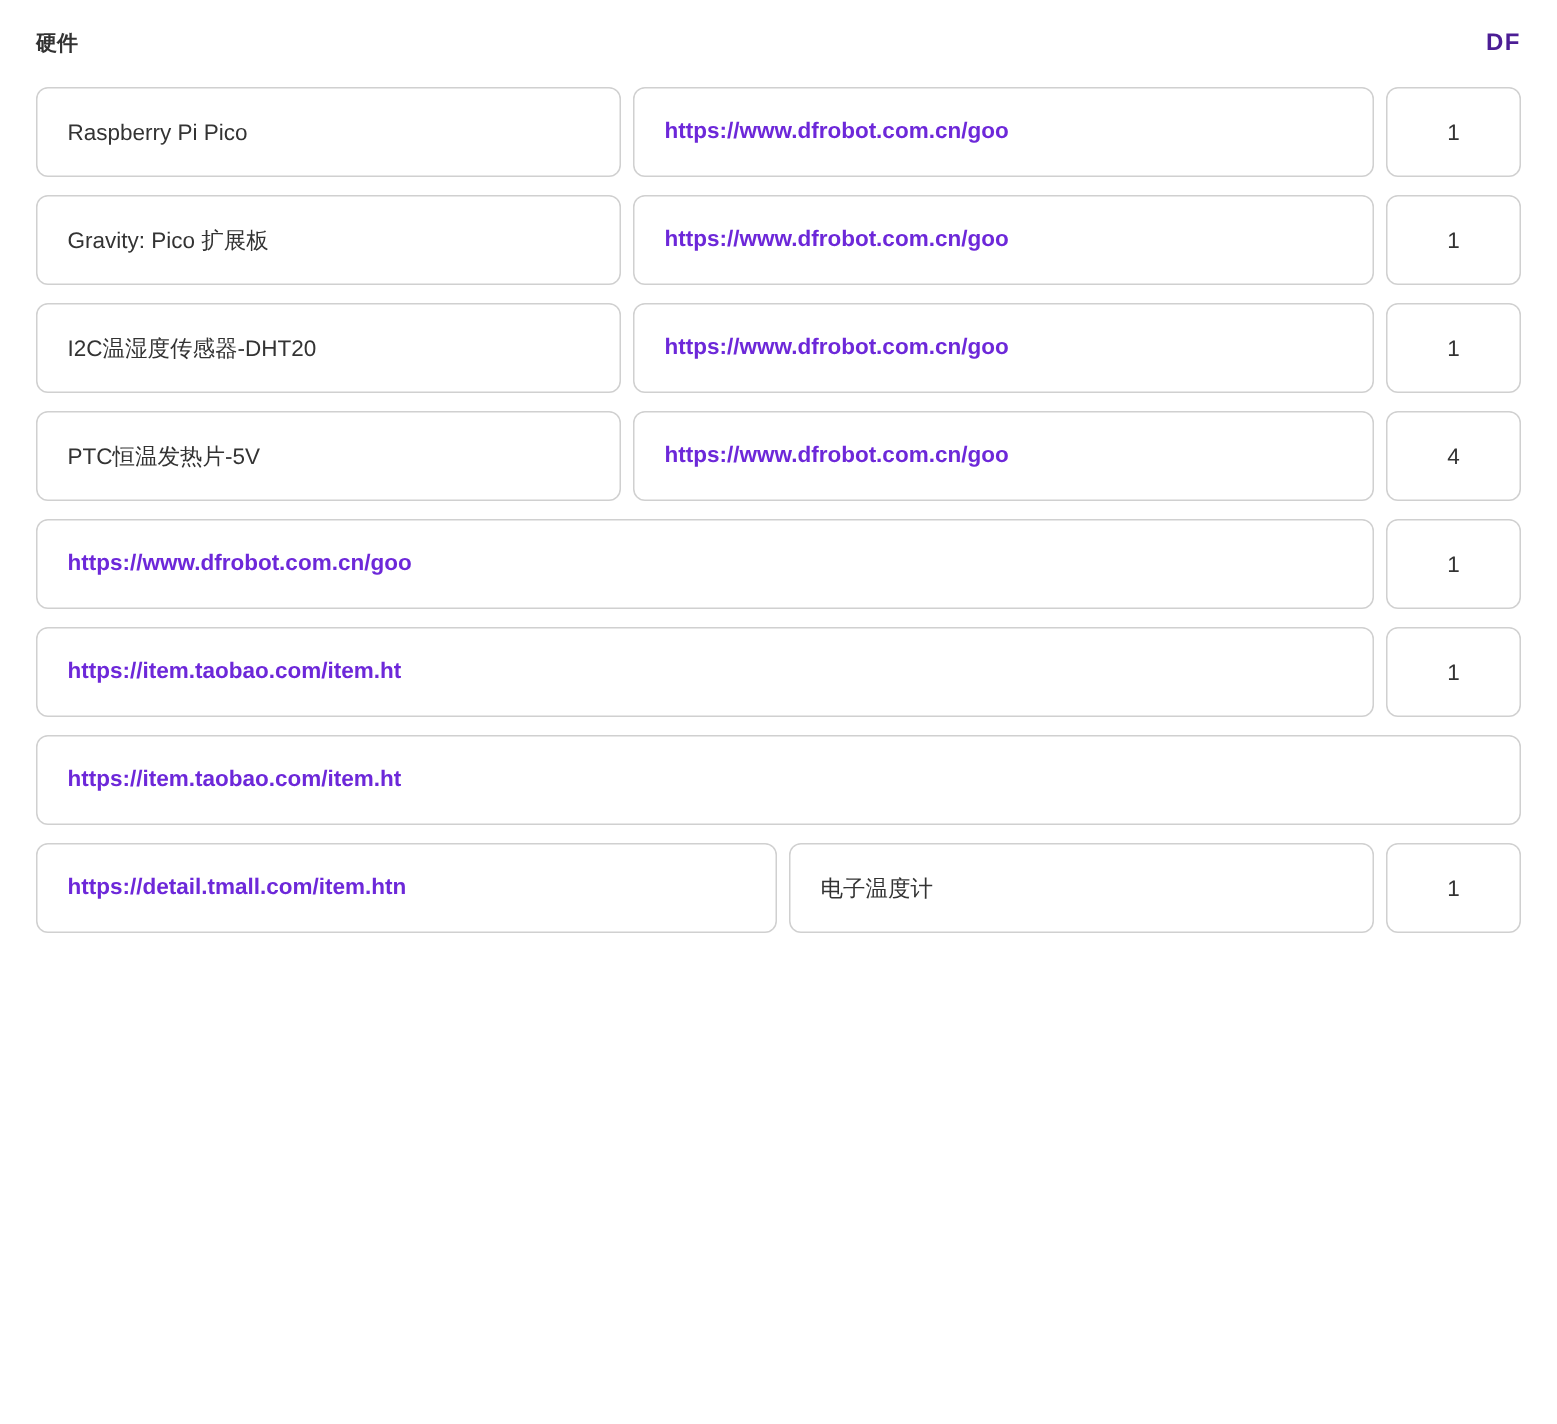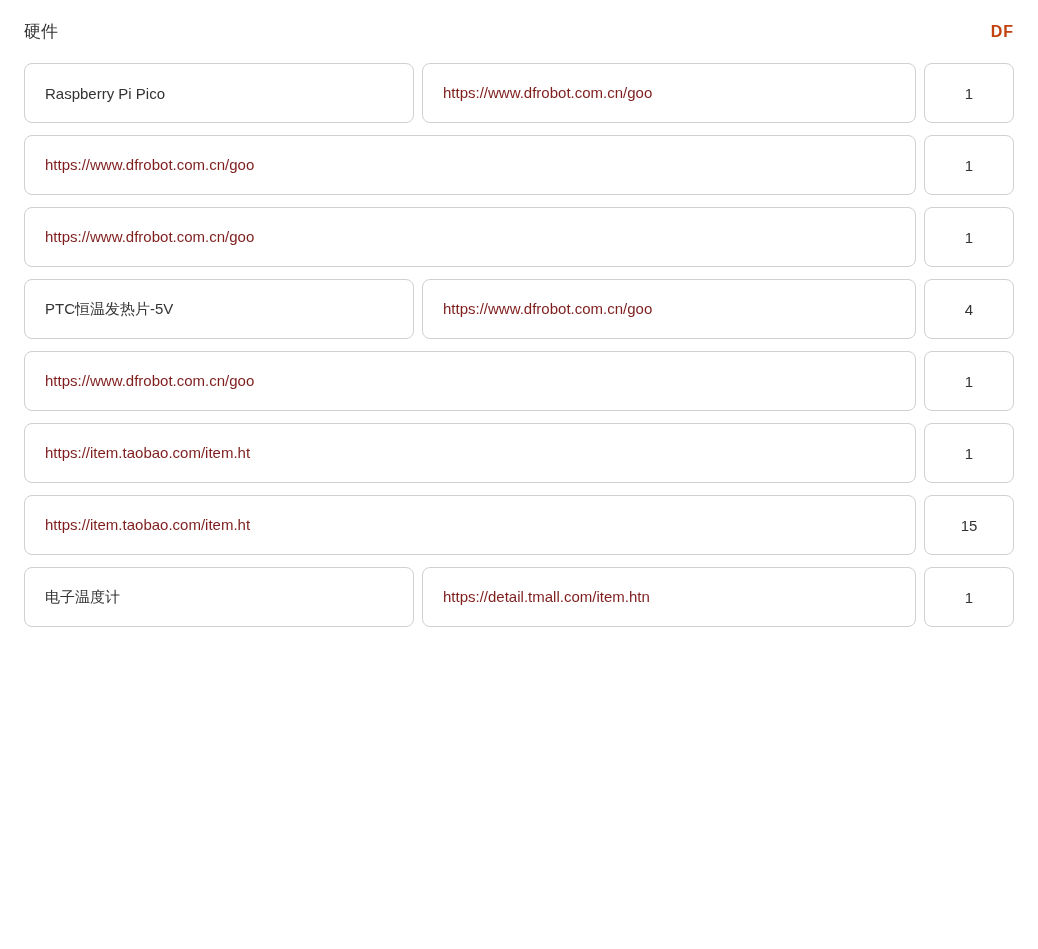--- a/index.html
+++ b/index.html
@@ -17,29 +17,29 @@
     }
 
     .page-header {
       display: flex;
       justify-content: space-between;
       align-items: center;
       margin-bottom: 20px;
     }
 
     .page-title {
-      font-size: 17px;
-      font-weight: 400;
+      font-size: 14px;
+      font-weight: 700;
       color: #333;
     }
 
     .df-logo {
       font-size: 16px;
       font-weight: 600;
-      color: #c2410c;
+      color: #4c1d95;
       letter-spacing: 1px;
     }
 
     .table-container {
       width: 100%;
     }
 
     .table-row {
       display: flex;
       gap: 8px;
@@ -61,24 +61,25 @@
       flex: 0 0 390px;
       min-height: 60px;
     }
 
     .cell-url {
       flex: 1;
       min-height: 60px;
       overflow: hidden;
       white-space: nowrap;
       text-overflow: ellipsis;
-      color: #7f1d1d;
+      color: #6d28d9;
       display: block;
       align-items: center;
       line-height: 1.4;
+      font-weight: bold;
     }
 
     .cell-url-inner {
       overflow: hidden;
       white-space: nowrap;
       text-overflow: ellipsis;
       width: 100%;
     }
 
     .cell-qty {
@@ -96,42 +97,43 @@
   <span class="df-logo">DF</span>
 </div>
 
 <div class="table-container" id="table-container">
 <div class="table-row">
       <div class="cell cell-name">Raspberry Pi Pico</div>
       <div class="cell cell-url"><span class="cell-url-inner">https://www.dfrobot.com.cn/goo</span></div>
       <div class="cell cell-qty">1</div>
     </div>
     <div class="table-row">
+      <div class="cell cell-name">Gravity: Pico 扩展板</div>
       <div class="cell cell-url"><span class="cell-url-inner">https://www.dfrobot.com.cn/goo</span></div>
       <div class="cell cell-qty">1</div>
     </div>
     <div class="table-row">
+      <div class="cell cell-name">I2C温湿度传感器-DHT20</div>
       <div class="cell cell-url"><span class="cell-url-inner">https://www.dfrobot.com.cn/goo</span></div>
       <div class="cell cell-qty">1</div>
     </div>
     <div class="table-row">
       <div class="cell cell-name">PTC恒温发热片-5V</div>
       <div class="cell cell-url"><span class="cell-url-inner">https://www.dfrobot.com.cn/goo</span></div>
       <div class="cell cell-qty">4</div>
     </div>
     <div class="table-row">
       <div class="cell cell-url"><span class="cell-url-inner">https://www.dfrobot.com.cn/goo</span></div>
       <div class="cell cell-qty">1</div>
     </div>
     <div class="table-row">
       <div class="cell cell-url"><span class="cell-url-inner">https://item.taobao.com/item.ht</span></div>
       <div class="cell cell-qty">1</div>
     </div>
     <div class="table-row">
       <div class="cell cell-url"><span class="cell-url-inner">https://item.taobao.com/item.ht</span></div>
-      <div class="cell cell-qty">15</div>
     </div>
     <div class="table-row">
+      <div class="cell cell-url"><span class="cell-url-inner">https://detail.tmall.com/item.htn</span></div>
       <div class="cell cell-name">电子温度计</div>
-      <div class="cell cell-url"><span class="cell-url-inner">https://detail.tmall.com/item.htn</span></div>
       <div class="cell cell-qty">1</div>
     </div>
   </div>
 
 </body></html>

